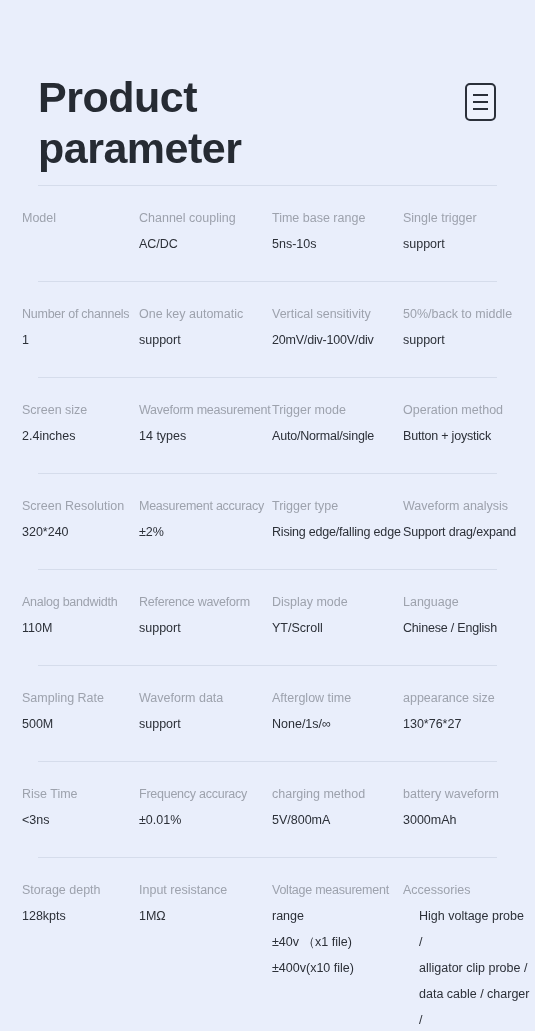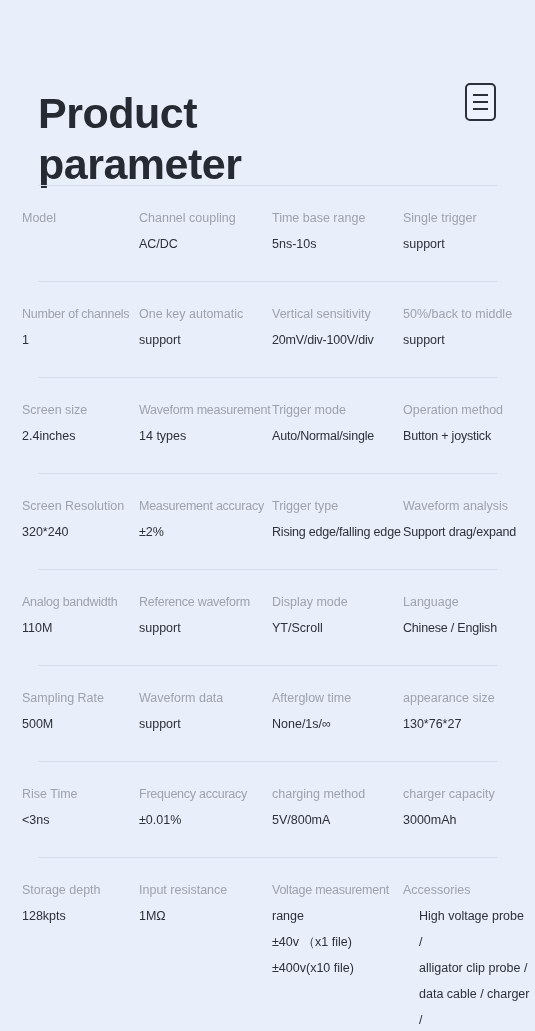--- a/index.html
+++ b/index.html
@@ -34,21 +34,20 @@
     position: absolute;
     left: 38px;
     top: 72px;
     width: 330px;
     font-size: 43px;
     line-height: 51px;
     font-weight: bold;
     letter-spacing: -0.5px;
     color: #262b33;
     white-space: pre-line;
-    margin-top: 16px;
   }
   .menu-icon-box {
     position: absolute;
     left: 465px;
     top: 83px;
     width: 31px;
     height: 38px;
     border: 2px solid #2b303a;
     border-radius: 5px;
     background: #eef2fd;
@@ -270,21 +269,21 @@
       </div>
       <div class="cell c2 wide-label">
         <div class="label">Frequency accuracy</div>
         <div class="value">±0.01%</div>
       </div>
       <div class="cell c3">
         <div class="label">charging method</div>
         <div class="value">5V/800mA</div>
       </div>
       <div class="cell c4">
-        <div class="label">charger capacity</div>
+        <div class="label">battery waveform</div>
         <div class="value">3000mAh</div>
       </div>
     </div>
 
     <div class="divider"></div>
 
     <div class="param-row tall">
       <div class="cell c1">
         <div class="label">Storage depth</div>
         <div class="value">128kpts</div>

